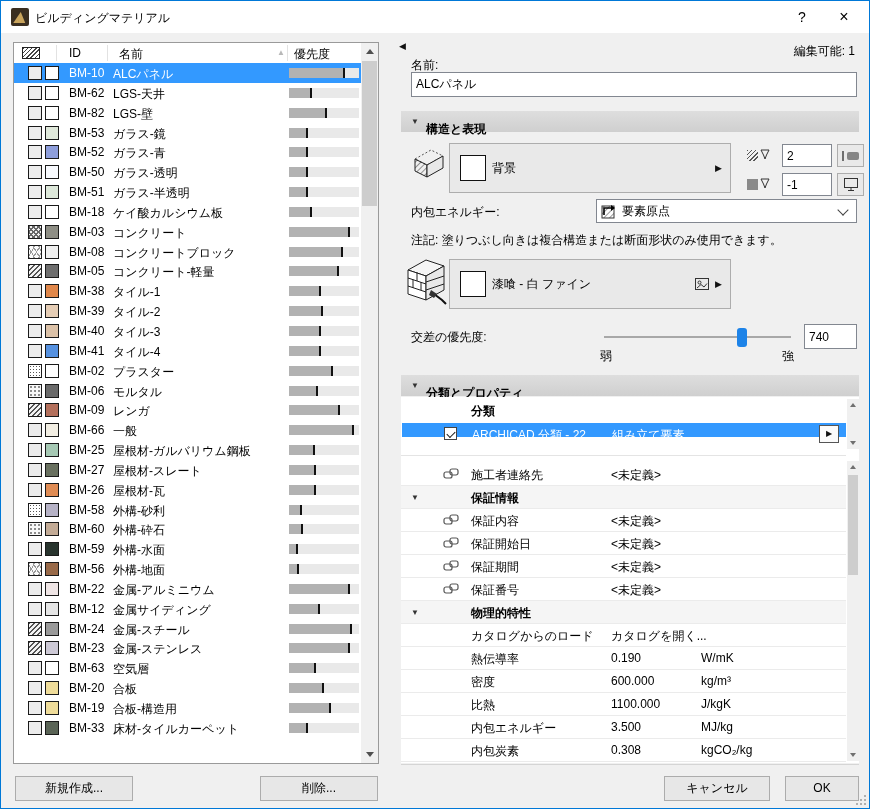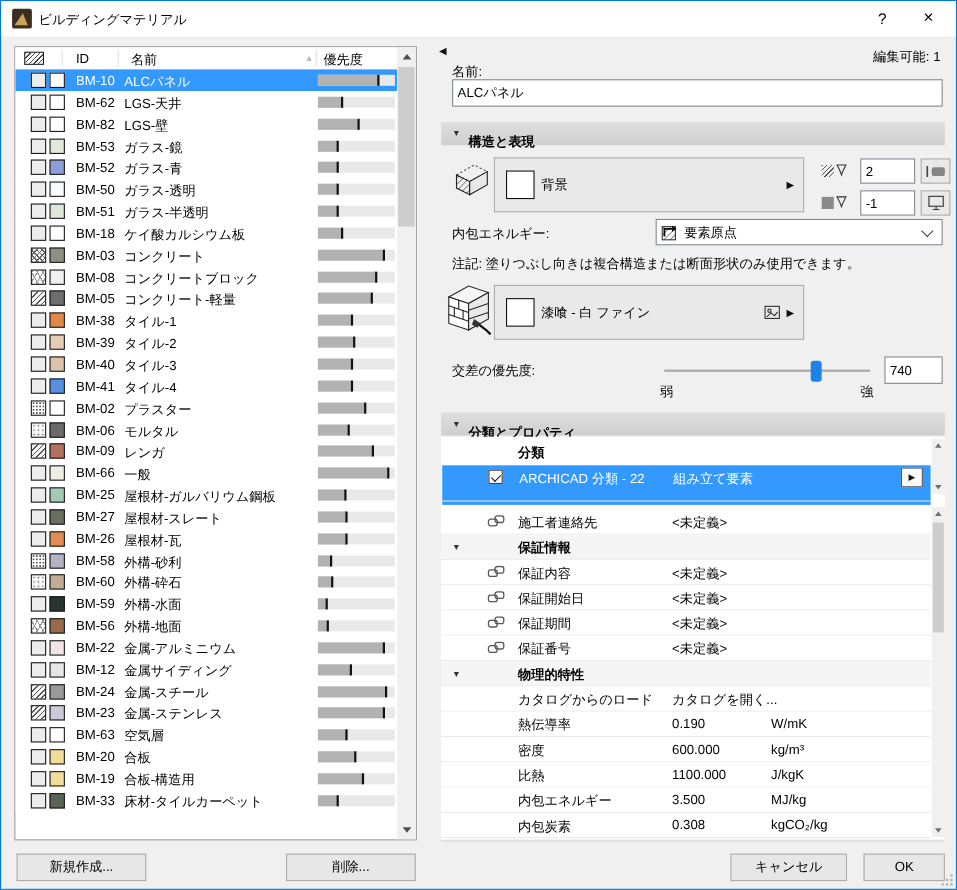--- a/index.html
+++ b/index.html
@@ -85,21 +85,21 @@
   #fillori-combo{left:595px;top:198px;width:261px;height:24px;}
   .combo .cap{margin-left:5px;flex:1;}
   .chev{width:7px;height:7px;border-right:1.5px solid #444;border-bottom:1.5px solid #444;transform:rotate(45deg);margin:-3px 9px 0 0;}
   
   .sl-track{position:absolute;left:603px;top:335px;width:187px;height:2px;background:#a8a8a8;}
   #slider-handle{position:absolute;top:327px;width:10px;height:19px;background:#1d83e8;border-radius:3px;}
   #prio-value{left:803px;top:323px;width:53px;height:25px;}
   
   .class-area{position:absolute;left:400px;top:396px;width:458px;height:366px;background:#fff;}
   .class-hdr{position:absolute;left:70px;top:6px;font-weight:bold;}
-  .class-row{position:absolute;left:1px;top:26px;width:444px;height:36px;background:#3399ff;color:#fff;display:flex;align-items:center;}
+  .class-row{position:absolute;left:1px;top:26px;width:444px;height:14px;background:#3399ff;color:#fff;display:flex;align-items:center;}
   .cbx{position:absolute;left:42px;top:4px;width:13px;height:13px;background:#fff;border:1px solid #444;box-sizing:border-box;}
   .cbx:before{content:"";position:absolute;left:2px;top:3px;width:7px;height:4px;border-left:1.6px solid #1a1a1a;border-bottom:1.6px solid #1a1a1a;transform:rotate(-45deg);}
   .class-sys{position:absolute;left:70px;top:4px;}
   .class-val{position:absolute;left:210px;top:4px;}
   .row-expand-btn{position:absolute;left:417px;top:2px;width:20px;height:18px;background:#fbfbfb;border:1px solid #555;box-sizing:border-box;text-align:center;line-height:16px;font-size:8px;color:#111;}
   .area-sep{position:absolute;left:0;top:58px;width:445px;height:1px;background:#e4e4e4;}
   #prop-rows{position:absolute;left:0;top:66px;width:445px;}
   .prow{position:relative;height:22px;border-bottom:1px solid #ebebeb;background:#fff;}
   .prow.group{background:#f5f5f5;}
   .prow .garr{position:absolute;left:10px;top:7px;font-size:8px;color:#333;}

